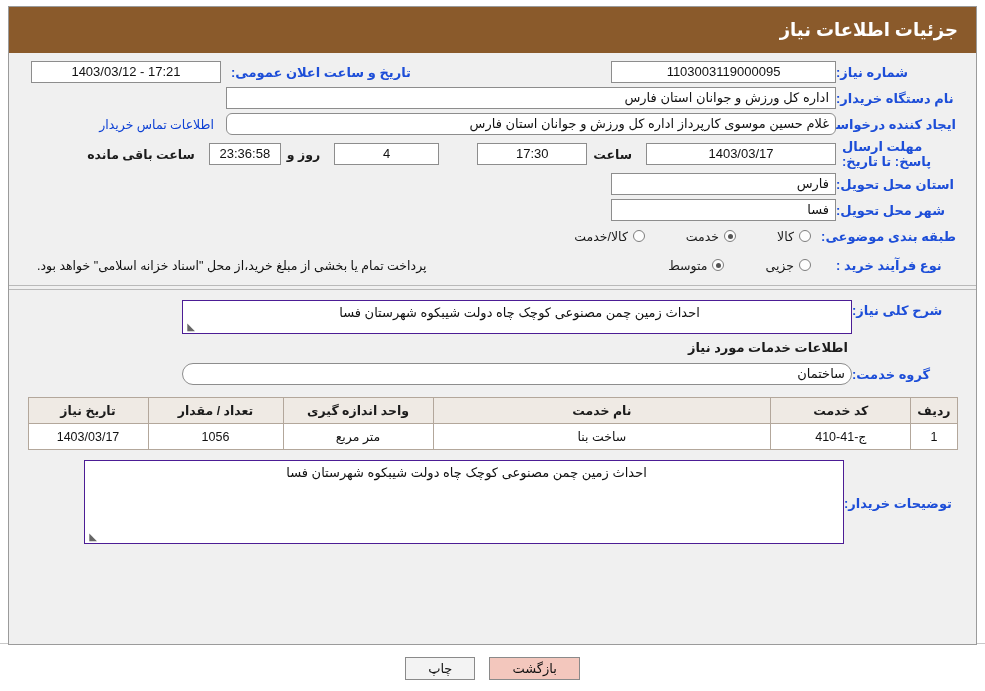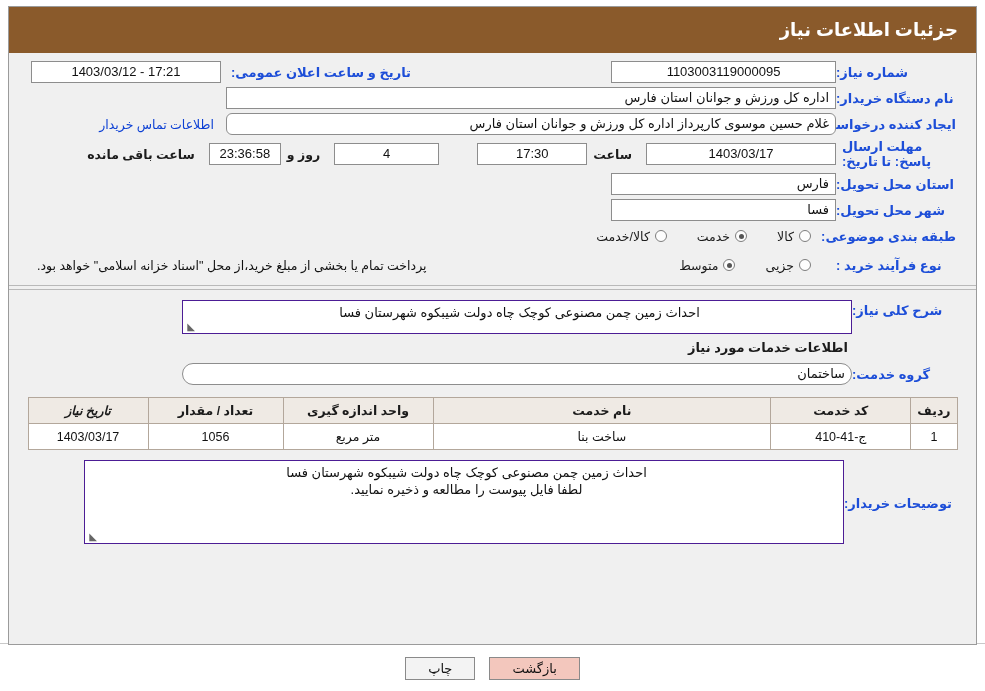--- a/index.html
+++ b/index.html
@@ -133,21 +133,21 @@
     flex: 0 0 auto;
   }
   .radio.on::after {
     content: "";
     position: absolute;
     left: 2.5px; top: 2.5px;
     width: 5px; height: 5px;
     border-radius: 50%;
     background: #555;
   }
-  .radio-lbl { font-size: 12.5px; color: #1b1b1b; }
+  .radio-lbl { font-size: 12.5px; color: #1b1b1b; margin-left: 11px; }
 
   
   .descbox {
     border: 1px solid #4c1d95;
     background: #ffffff;
     position: relative;
     font-size: 13px;
     color: #111;
     padding: 3px 3px 0 8px;
     text-align: center;
@@ -345,40 +345,39 @@
       <div style="height:10px;"></div>
 
       <table class="svc">
         <thead>
           <tr>
             <th style="width:38px;">ردیف</th>
             <th style="width:140px;">کد خدمت</th>
             <th>نام خدمت</th>
             <th style="width:150px;">واحد اندازه گیری</th>
             <th style="width:135px;">تعداد / مقدار</th>
-            <th style="width:120px;font-style:italic;">تاریخ نیاز</th>
+            <th style="width:120px;">تاریخ نیاز</th>
           </tr>
         </thead>
         <tbody>
           <tr>
             <td>1</td>
             <td>ج-41-410</td>
             <td>ساخت بنا</td>
             <td>متر مربع</td>
             <td>1056</td>
             <td>1403/03/17</td>
           </tr>
         </tbody>
       </table>
 
       <div class="row" style="align-items:flex-start; padding-top:10px;">
         <div class="lbl" style="width:118px; text-align:left; padding-top:36px;">توضیحات خریدار:</div>
         <div class="descbox" style="width:760px; height:84px;">
           <div>احداث زمین چمن مصنوعی کوچک چاه دولت شیبکوه شهرستان فسا</div>
-          <div>لطفا فایل پیوست را مطالعه و ذخیره نمایید.</div>
           <span class="resize-handle">◣</span>
         </div>
       </div>
 
     </div>
   </div>
 
   <div class="bottom-rule"></div>
 
   <div class="footer">

